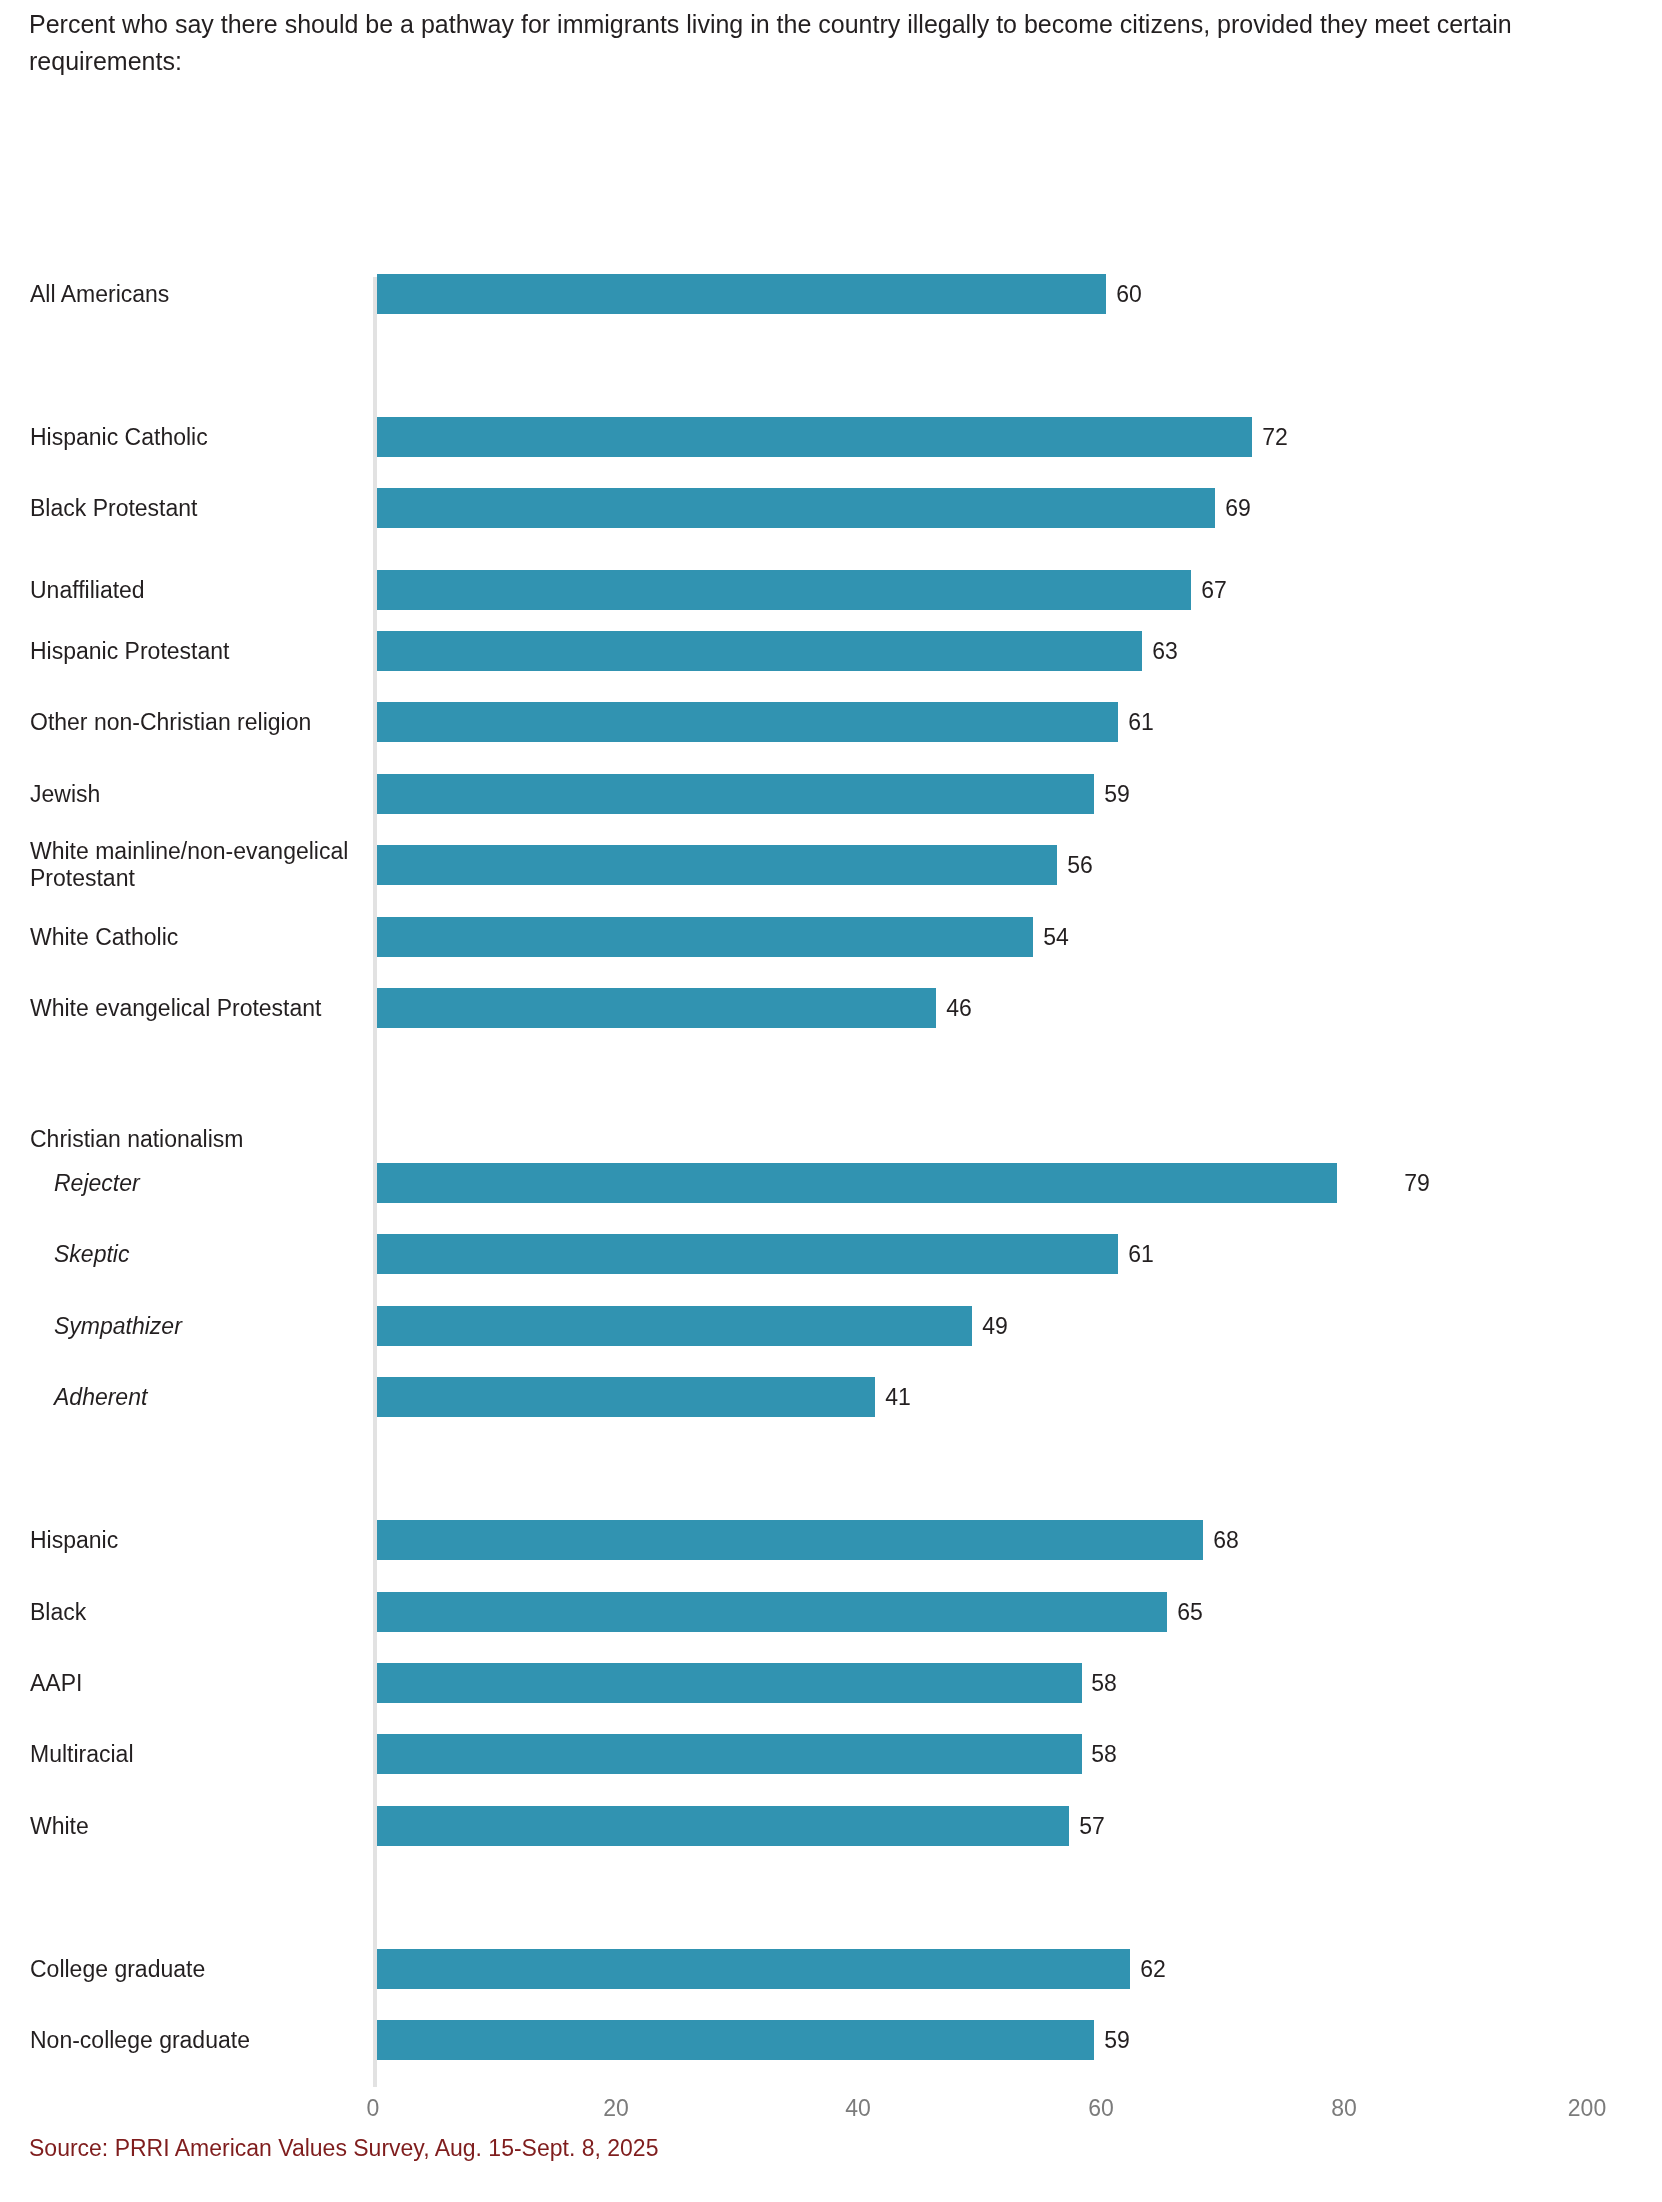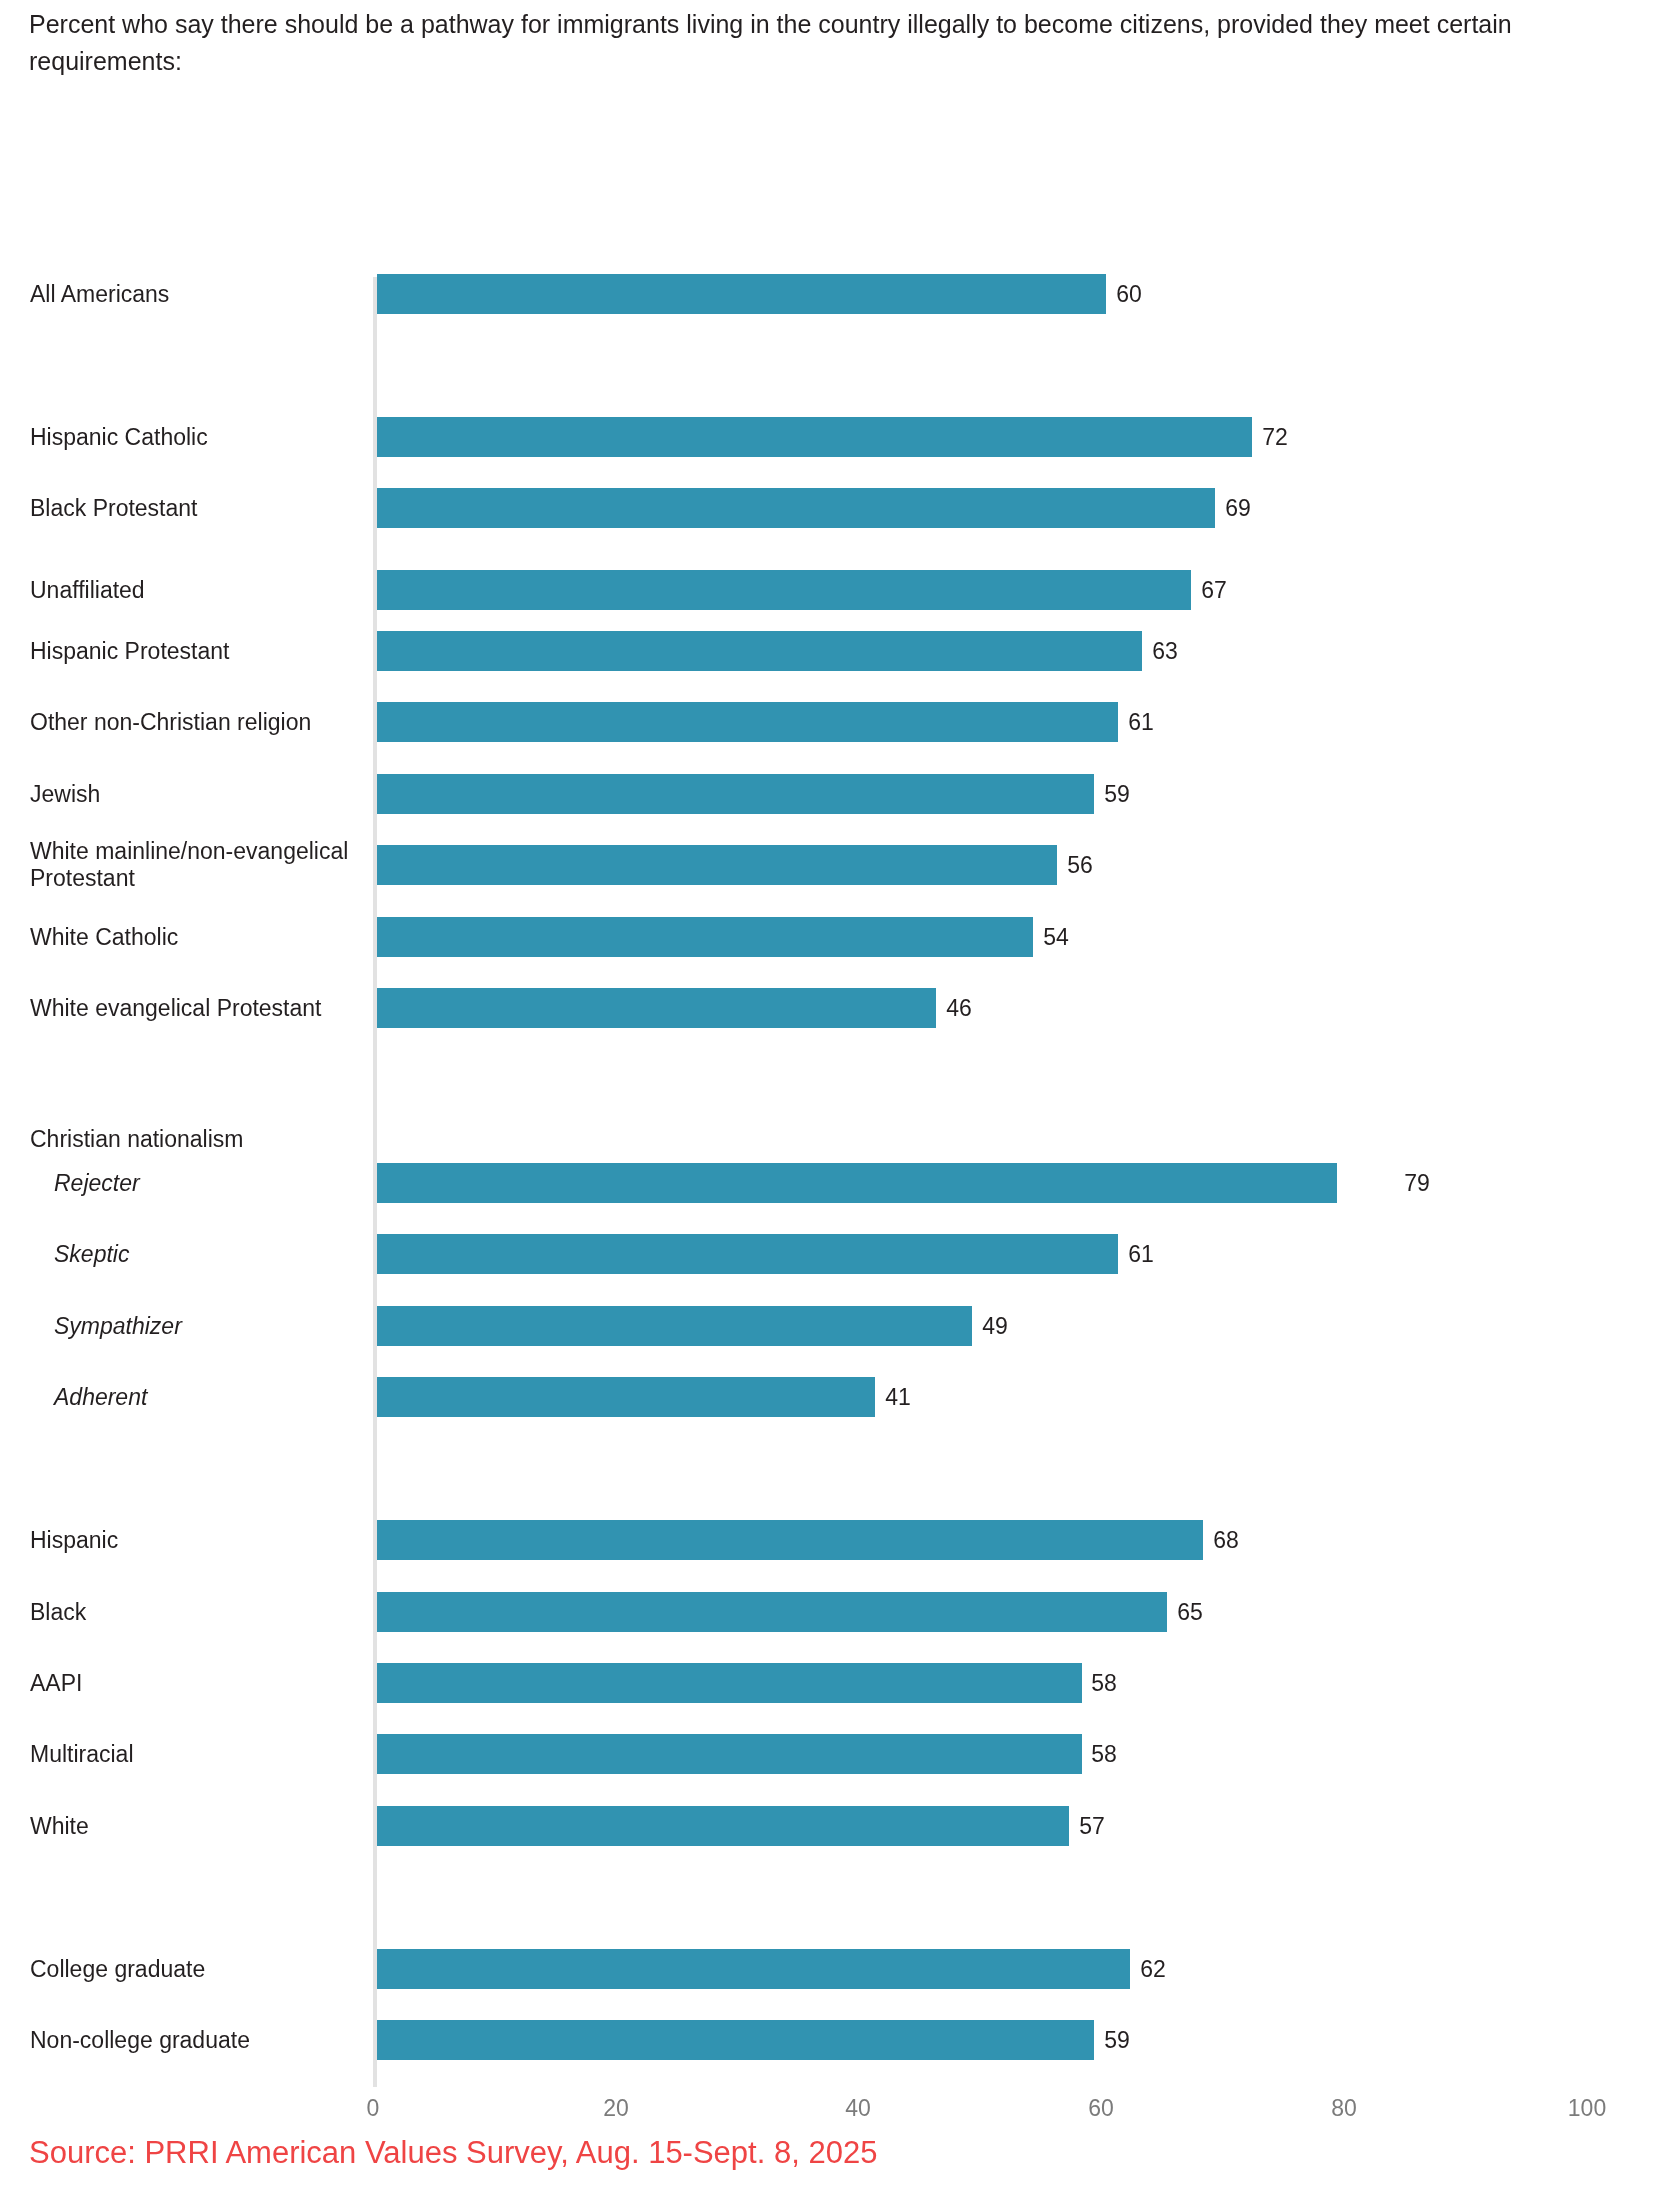--- a/index.html
+++ b/index.html
@@ -124,22 +124,22 @@
     color: #7b7b7b;
     transform: translateX(-50%);
     white-space: nowrap;
   }
 
   
   .source {
     position: absolute;
     left: 29px;
     top: 2135px;
-    font-size: 31px;
-    color: #ef4444;
+    font-size: 23px;
+    color: #7f1d1d;
   }
 </style>
 </head>
 <body>
 
 <div class="figure">
 
   <p class="fig-subtitle">Percent who say there should be a pathway for immigrants living in the country illegally to become citizens, provided they meet certain requirements:</p>
 
   <div class="plot">
@@ -252,20 +252,20 @@
           <div class="bar-value" style="left: 1094px;">59</div>
         </div>
       </div>
 
     <div class="xaxis" id="xaxis">
         <div class="xtick" style="left: 373px;">0</div>
         <div class="xtick" style="left: 616px;">20</div>
         <div class="xtick" style="left: 858px;">40</div>
         <div class="xtick" style="left: 1101px;">60</div>
         <div class="xtick" style="left: 1344px;">80</div>
-        <div class="xtick" style="left: 1587px;">100</div>
+        <div class="xtick" style="left: 1587px;">200</div>
       </div>
   </div>
 
   <div class="source">Source: PRRI American Values Survey, Aug. 15-Sept. 8, 2025</div>
 
 </div>
 
 
 </body></html>

